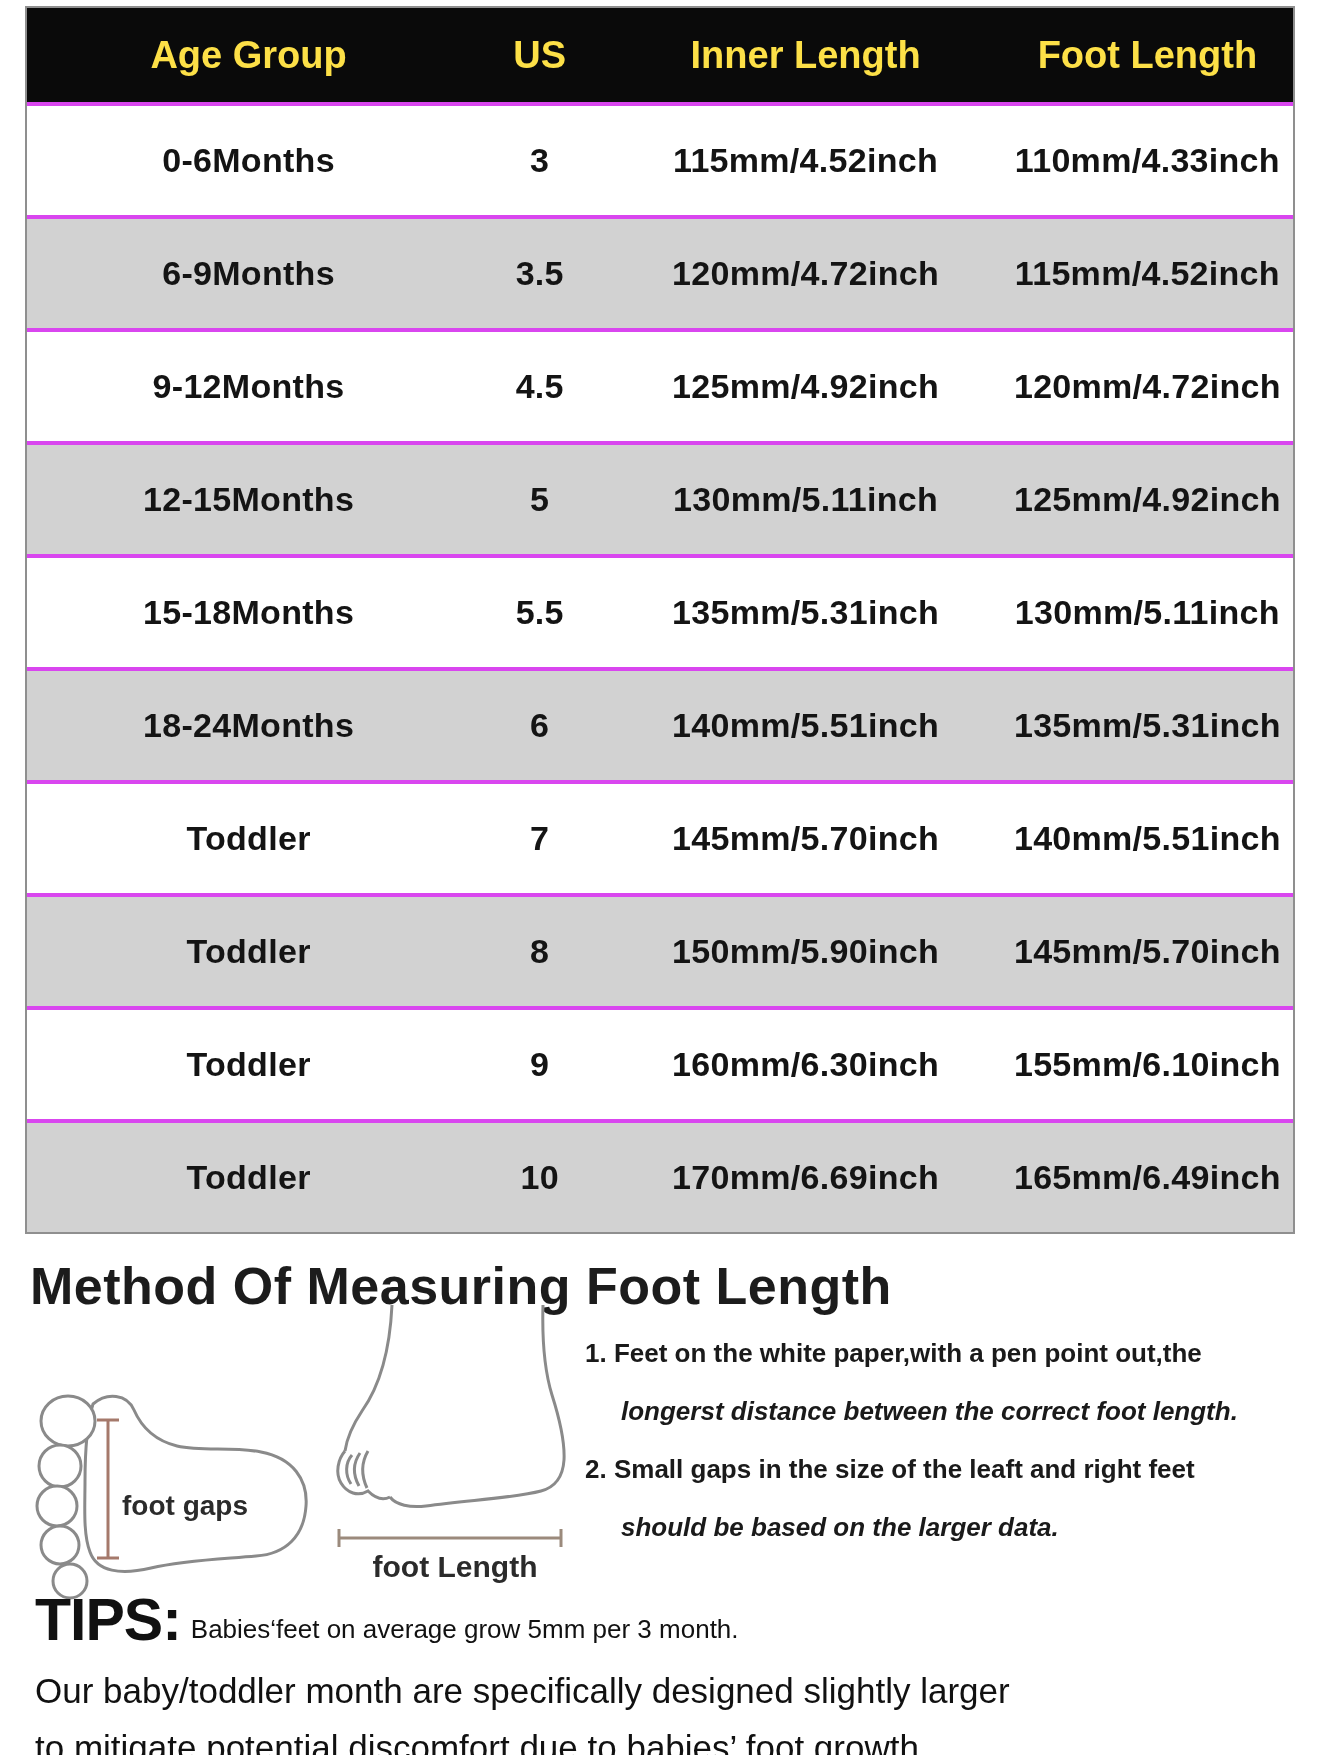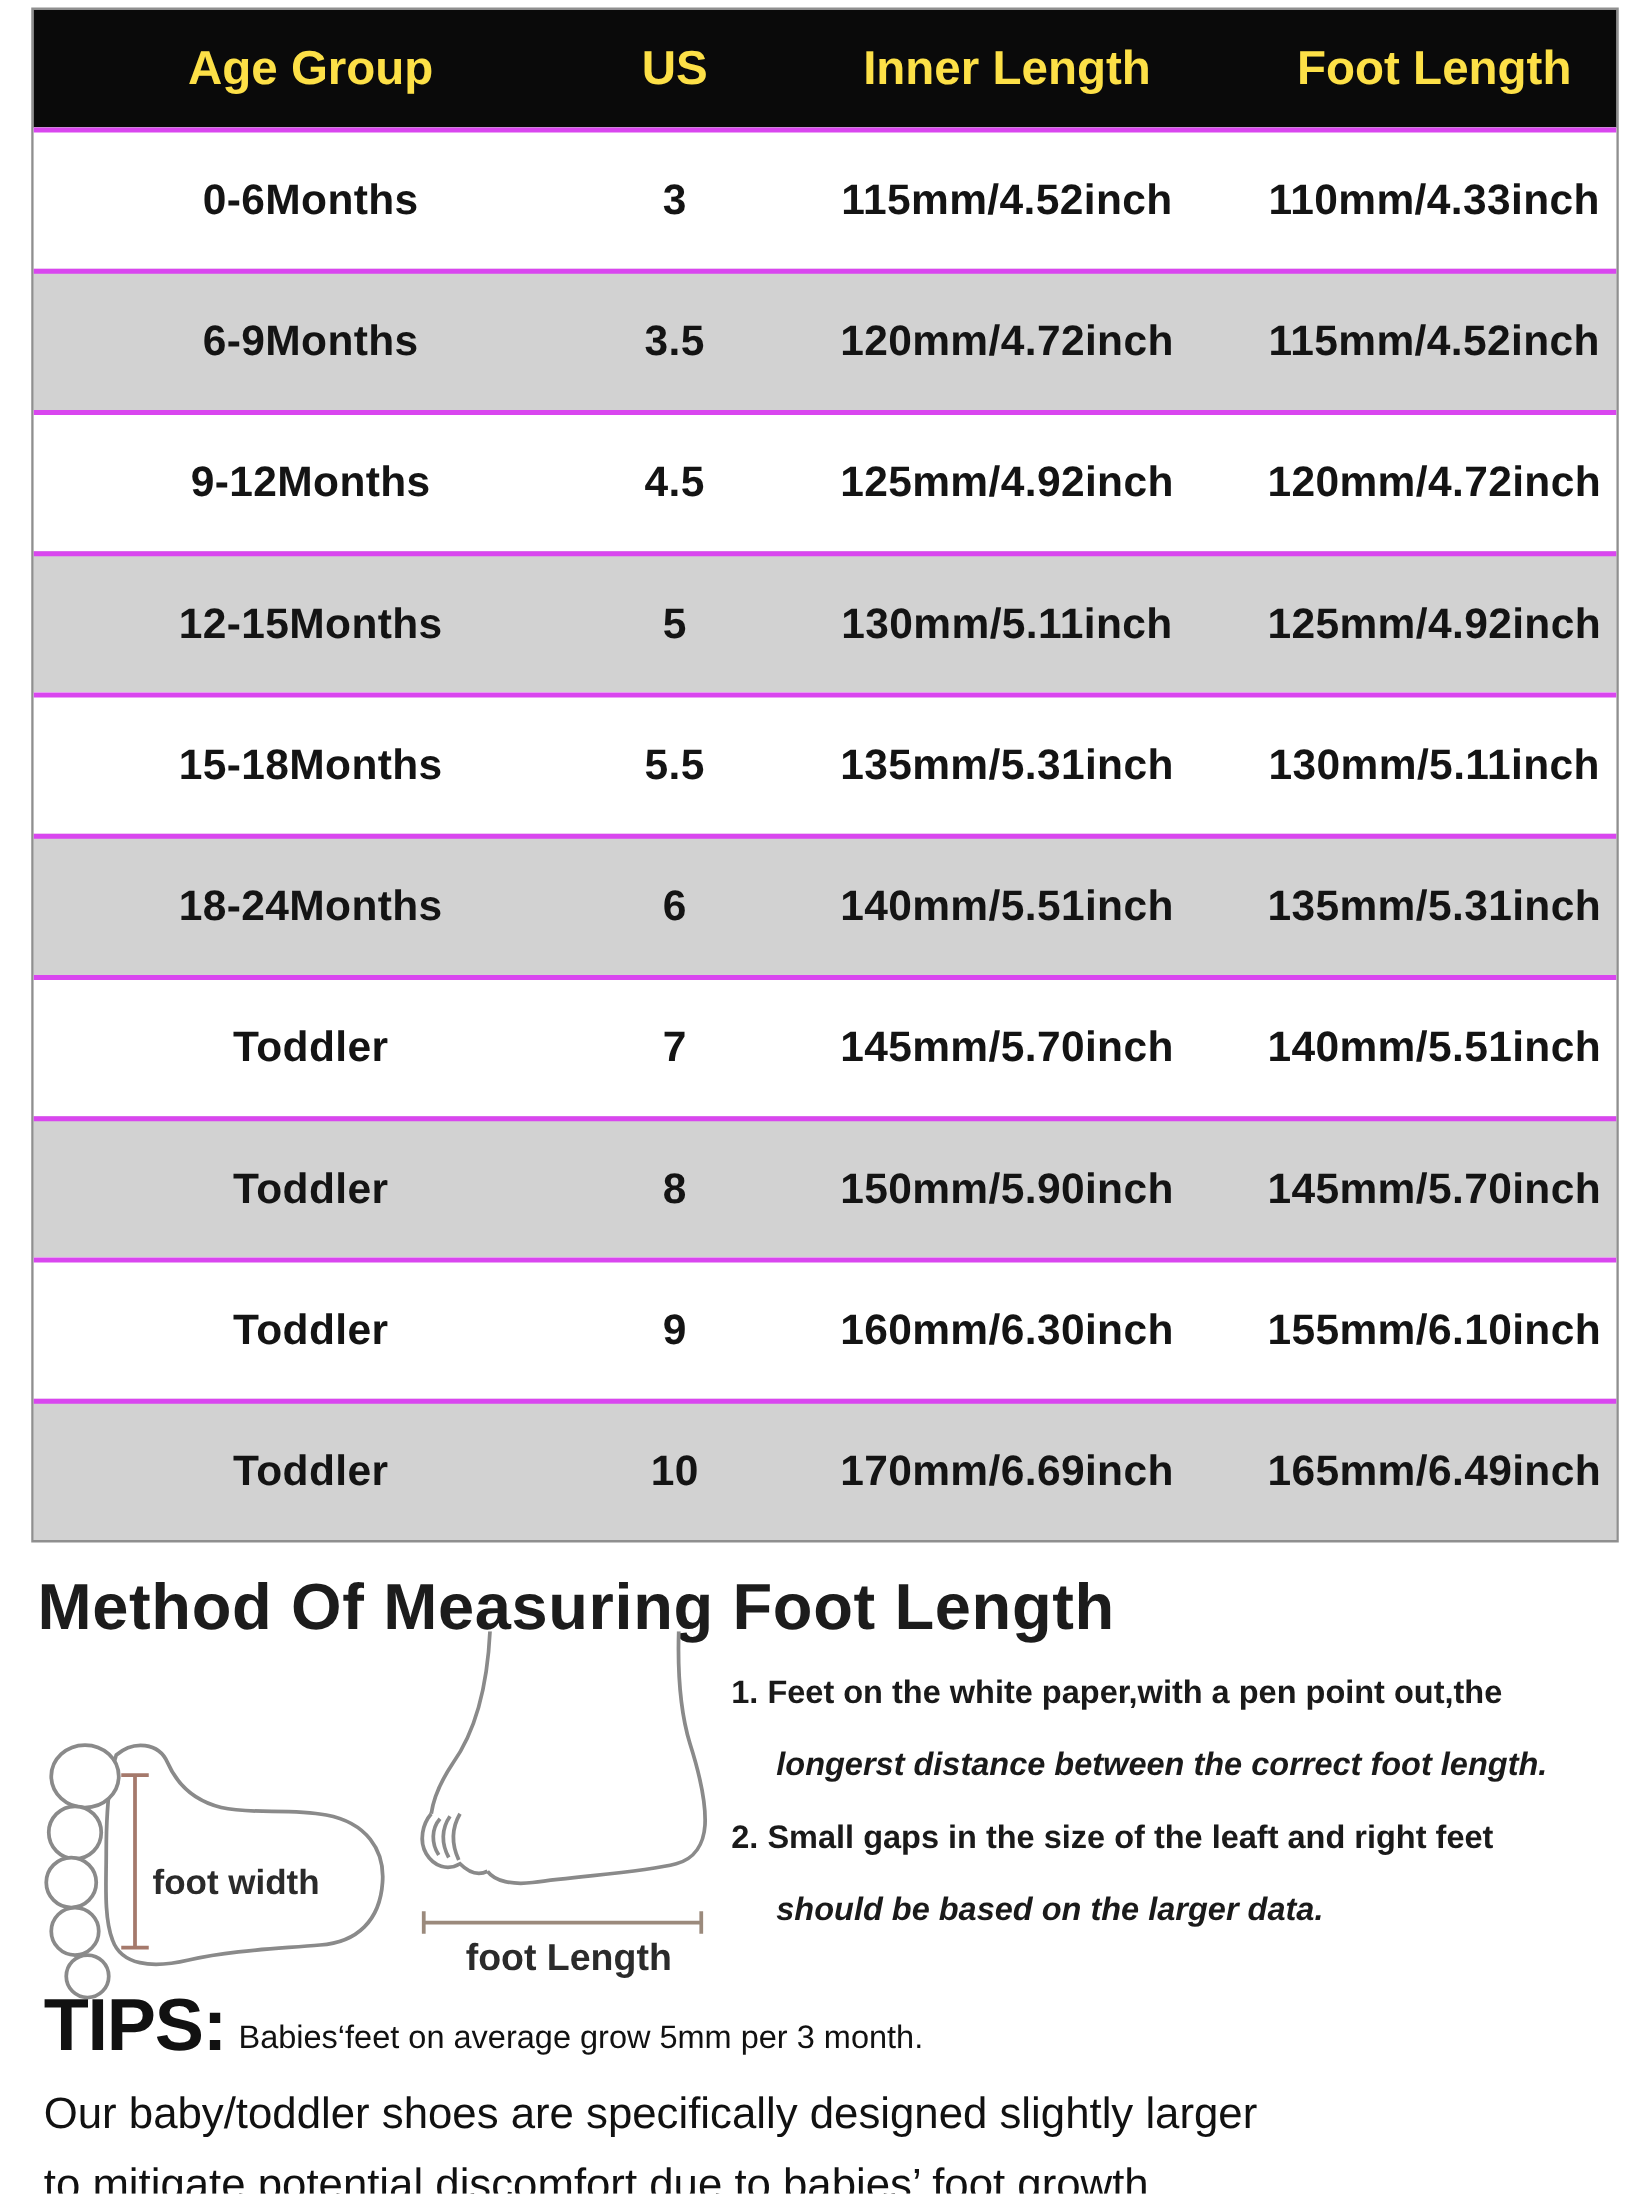--- a/index.html
+++ b/index.html
@@ -128,21 +128,21 @@
     <circle cx="25" cy="78" r="21" fill="#ffffff" stroke="#8a8a8a" stroke-width="3"></circle>
     <circle cx="22" cy="118" r="20" fill="#ffffff" stroke="#8a8a8a" stroke-width="3"></circle>
     <circle cx="25" cy="157" r="19" fill="#ffffff" stroke="#8a8a8a" stroke-width="3"></circle>
     <circle cx="35" cy="193" r="17" fill="#ffffff" stroke="#8a8a8a" stroke-width="3"></circle>
     <g stroke="#a5796b" stroke-width="3">
       <line x1="73" y1="32" x2="73" y2="170"></line>
       <line x1="62" y1="32" x2="84" y2="32"></line>
       <line x1="62" y1="170" x2="84" y2="170"></line>
     </g>
   </svg>
-  <div class="foot-width-label">foot width</div>
+  <div class="foot-width-label">foot gaps</div>
 
   <svg class="diagram-svg" style="left:330px;top:1305px;" width="250" height="248" viewBox="0 0 250 248">
     <g fill="none" stroke="#8a8a8a" stroke-width="3">
       <path d="M62,0 C60,42 52,78 32,106 C24,118 17,132 15,146"></path>
       <path d="M15,146 C8,154 5,168 11,178 C17,188 28,192 38,186 C44,192 52,196 60,192"></path>
       <path d="M22,150 C15,158 15,170 21,179"></path>
       <path d="M30,148 C23,158 23,170 29,181"></path>
       <path d="M38,146 C31,158 31,170 37,183"></path>
       <path d="M60,192 C66,200 80,203 96,201 C140,195 184,193 211,186 C226,182 233,170 234,155 C235,136 229,112 222,90 C214,64 212,34 213,0"></path>
     </g>
@@ -158,17 +158,17 @@
     <div class="instr-line"><span>1.</span> <span>Feet on the white paper,with a pen point out,the</span></div>
     <div class="instr-cont">longerst distance between the correct foot length.</div>
     <div class="instr-line"><span>2.</span> <span>Small gaps in the size of the leaft and right feet</span></div>
     <div class="instr-cont">should be based on the larger data.</div>
   </div>
 
   <div class="tips">
     <div class="tips-line1">
       <span class="tips-label">TIPS:</span><span class="tips-text">Babies‘feet on average grow 5mm per 3 month.</span>
     </div>
-    <div class="tips-line">Our baby/toddler shoes are specifically designed slightly larger</div>
+    <div class="tips-line">Our baby/toddler month are specifically designed slightly larger</div>
     <div class="tips-line">to mitigate potential discomfort due to babies’ foot growth</div>
   </div>
 
 </div>
 
 </body></html>

